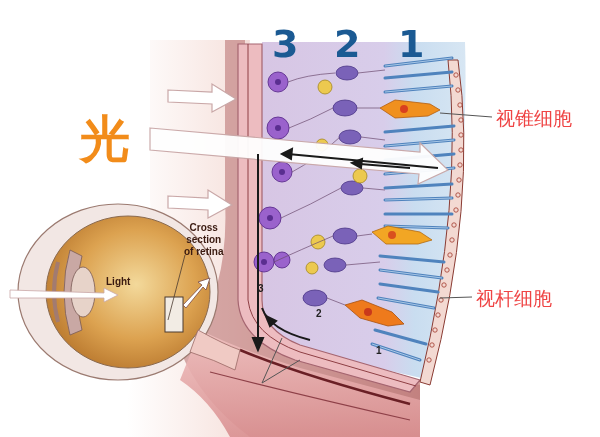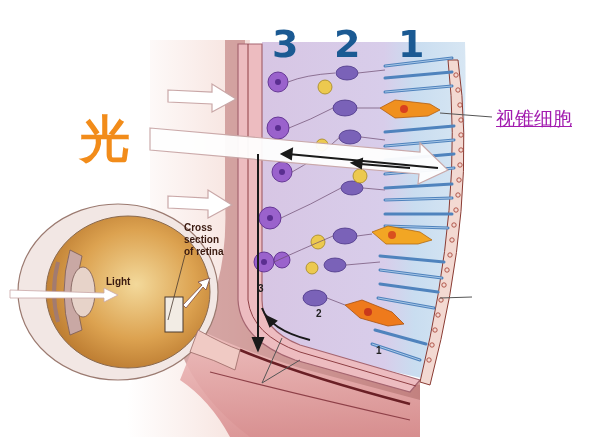--- a/index.html
+++ b/index.html
@@ -1,21 +1,21 @@
 <!DOCTYPE html>
 <html><head>
 <meta charset="utf-8">
 <style>
   html, body { margin:0; padding:0; background:#ffffff; }
   .stage { position:relative; width:600px; height:437px; overflow:hidden; background:#ffffff; font-family:"DejaVu Sans", sans-serif; }
   svg.art { position:absolute; left:0; top:0; }
   .lbl { position:absolute; white-space:nowrap; }
   .layer-num { font-family:"DejaVu Sans", sans-serif; font-weight:900; font-size:38px; color:#1b5a93; letter-spacing:0; }
   .guang { font-family:"DejaVu Sans", sans-serif; font-weight:bold; font-size:50px; color:#f28c1a; }
-  .cn { font-family:"DejaVu Sans", sans-serif; font-size:19px; color:#a21caf;text-decoration:underline; }
+  .cn { font-family:"DejaVu Sans", sans-serif; font-size:19px; color:#ef4444; }
   .en-small { font-family:"Liberation Sans", sans-serif; font-weight:bold; font-size:10px; color:#3a1a10; line-height:12px; }
   .small-num { font-family:"Liberation Sans", sans-serif; font-weight:bold; font-size:10px; color:#222; }
 </style>
 </head>
 <body>
 
 <div class="stage">
 
   <svg class="art" width="600" height="437" viewBox="0 0 600 437">
     <defs>
@@ -211,22 +211,23 @@
     </g>
   </svg>
 
   <div class="lbl layer-num" style="left:272px;top:22px;">3</div>
   <div class="lbl layer-num" style="left:334px;top:22px;">2</div>
   <div class="lbl layer-num" style="left:398px;top:22px;">1</div>
 
   <div class="lbl guang" style="left:80px;top:106px;">光</div>
 
   <div class="lbl cn" style="left:496px;top:106px;">视锥细胞</div>
-
-  <div class="lbl en-small" style="left:184px;top:222px;">
+  <div class="lbl cn" style="left:476px;top:286px;">视杆细胞</div>
+
+  <div class="lbl en-small" style="left:184px;top:222px;text-align:center;">
     <div>Cross</div>
     <div>section</div>
     <div>of retina</div>
   </div>
   <div class="lbl en-small" style="left:106px;top:276px;">Light</div>
 
   <div class="lbl small-num" style="left:258px;top:283px;">3</div>
   <div class="lbl small-num" style="left:316px;top:308px;">2</div>
   <div class="lbl small-num" style="left:376px;top:345px;">1</div>
 </div>

